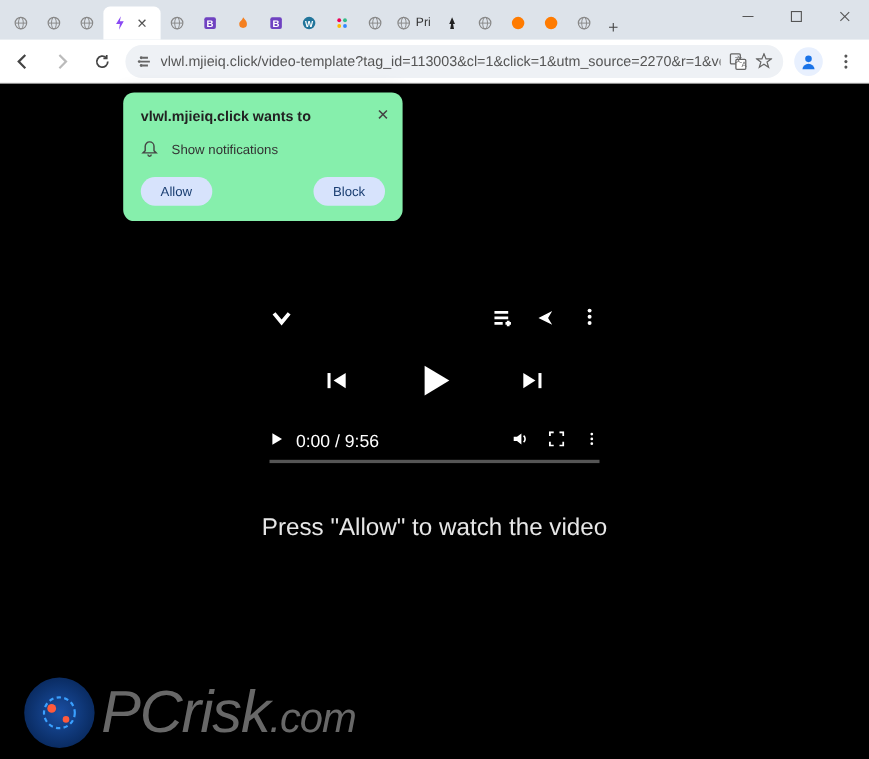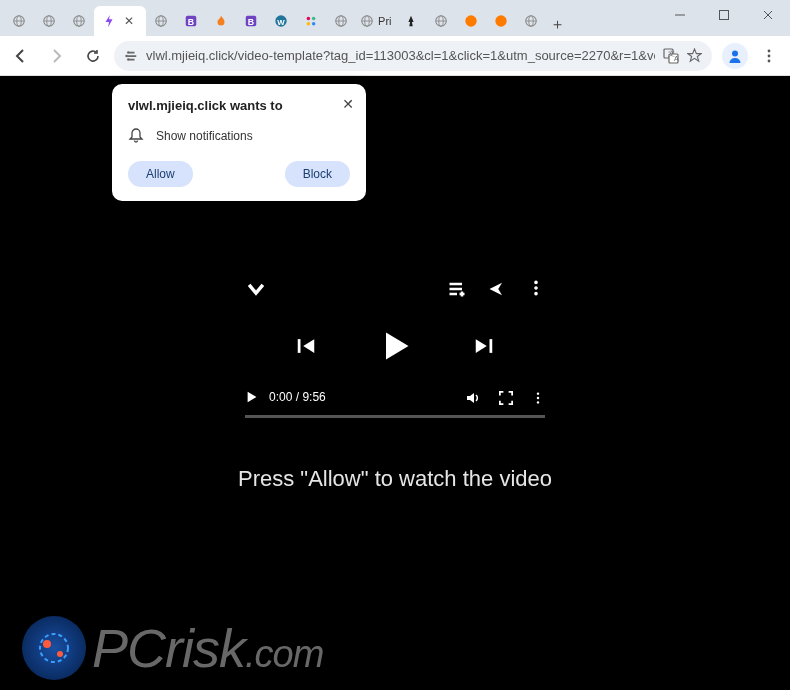--- a/index.html
+++ b/index.html
@@ -26,37 +26,37 @@
   .omni-icon { color: #555; display: flex; }
   .toolbar-end { display: flex; align-items: center; gap: 6px; padding-left: 4px; }
   .avatar { width: 26px; height: 26px; border-radius: 50%; background: #e8f0fe; display: flex; align-items: center; justify-content: center; }
 
   
   .content { position: relative; width: 100%; height: calc(100% - 76px); background: #000; color: #fff; }
   .player-controls { position: absolute; left: 50%; top: 200px; transform: translateX(-50%); width: 300px; }
   .pc-row1 { display: flex; justify-content: space-between; align-items: center; height: 30px; }
   .pc-right { display: flex; gap: 20px; }
   .pc-row2 { display: flex; justify-content: center; align-items: center; gap: 60px; margin-top: 22px; }
-  .pc-row3 { display: flex; gap: 10px; margin-top: 22px; font-size: 12px; }
+  .pc-row3 { display: flex; align-items: center; gap: 10px; margin-top: 22px; font-size: 16px; }
   .pc-row3 .spacer { flex: 1; }
   .pc-row3 .right { display: flex; gap: 18px; align-items: center; }
   .progress { height: 3px; background: #555; margin-top: 6px; width: 100%; }
   .icon { color: #fff; }
   .cta { position: absolute; top: 390px; width: 100%; text-align: center; font-size: 22px; color: #e6e6e6; font-weight: 300; }
 
   
-  .perm { position: absolute; top: 8px; left: 112px; width: 254px; background: #ffffff; color: #222; border-radius: 10px; box-shadow: 0 4px 18px rgba(0,0,0,.3); padding: 14px 16px 14px 16px; }
+  .perm { position: absolute; top: 8px; left: 112px; width: 254px; background: #86efac; color: #222; border-radius: 10px; box-shadow: 0 4px 18px rgba(0,0,0,.3); padding: 14px 16px 14px 16px; }
   .perm-title { font-size: 13px; font-weight: 600; margin-bottom: 14px; padding-right: 18px; }
   .perm-close { position: absolute; top: 12px; right: 12px; font-size: 14px; color: #444; }
   .perm-row { display: flex; align-items: flex-end; gap: 12px; font-size: 12px; color: #333; margin-bottom: 18px; }
   .perm-actions { display: flex; justify-content: space-between; gap: 10px; }
   .perm-btn { background: #d7e3fc; color: #1a3e72; border-radius: 16px; padding: 6px 18px; font-size: 12px; }
 
   
-  .watermark { position: absolute; bottom: 10px; left: 22px; display: flex; align-items: center; gap: 6px; }
+  .watermark { position: absolute; bottom: 10px; left: 22px; display: flex; gap: 6px; }
   .wm-logo { width: 64px; height: 64px; border-radius: 50%; background: radial-gradient(circle at 50% 50%, #1a4fa3 0%, #0a2c63 70%); position: relative; }
   .wm-logo svg { position: absolute; inset: 8px; }
   .wm-text { font-family: Georgia, serif; font-style: italic; font-size: 54px; color: rgba(190,190,190,.55); letter-spacing: -1px; }
   .wm-text .dom { font-size: 38px; }
 </style>
 </head>
 <body>
 
 <div class="titlebar">
   <div class="tab mini">

